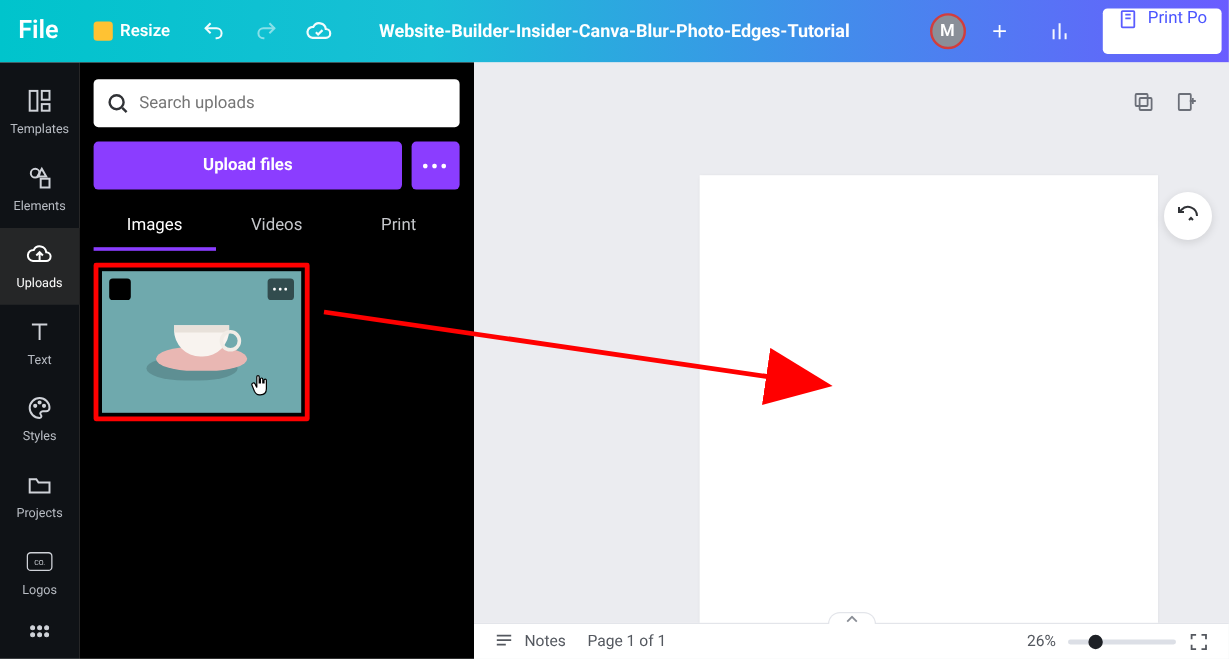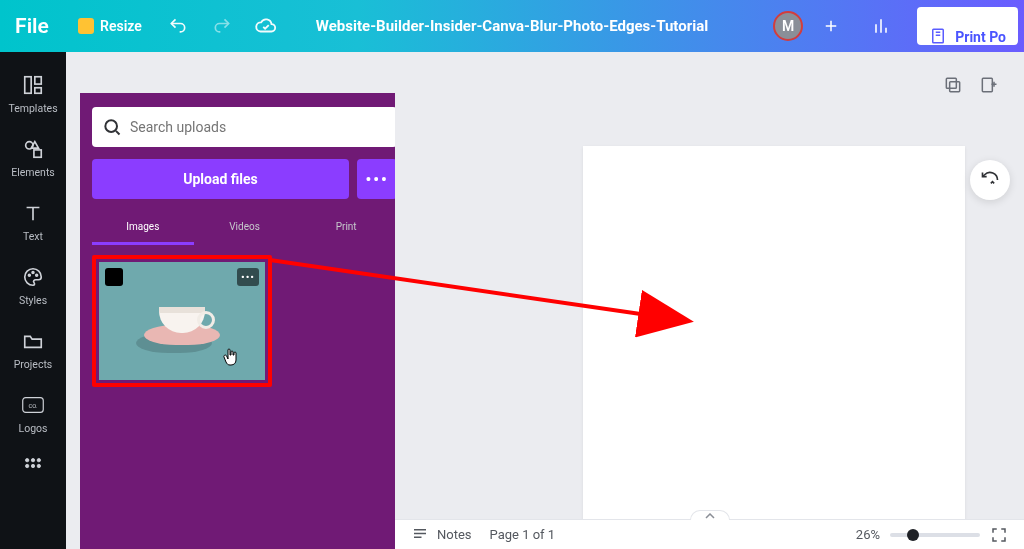--- a/index.html
+++ b/index.html
@@ -8,39 +8,39 @@
   
   .topbar { position: absolute; left:0; top:0; right:0; height:52px; background: linear-gradient(90deg,#00c4cc 0%, #19bfd6 35%, #6a5cff 100%); display:flex; align-items:center; color:#fff; }
   .topbar .file-btn { width:64px; height:52px; display:flex; align-items:center; justify-content:center; font-weight:600; font-size:21px; background:rgba(255,255,255,0); cursor:pointer;}
   .topbar .resize-btn { display:flex; align-items:center; gap:6px; font-weight:600; font-size:14px; padding:0 14px; cursor:pointer;}
   .topbar .crown { width:16px; height:16px; background:#ffc233; border-radius:3px; display:inline-block; position:relative;}
   .topbar .ibtn { width:44px; height:52px; display:flex; align-items:center; justify-content:center; cursor:pointer; opacity:.95;}
   .topbar .doc-title { position:absolute; left:50%; transform:translateX(-50%); font-size:15px; font-weight:700; white-space:nowrap;}
   .topbar .right { position:absolute; right:0; top:0; height:52px; display:flex; align-items:center; gap:14px; padding-right:6px;}
   .avatar { width:30px; height:30px; border-radius:50%; background:#8a8f98; color:#fff; display:flex; align-items:center; justify-content:center; font-size:14px; border:2px solid #d23d3d; font-weight:600;}
   .plus-btn { width:28px; height:28px; display:flex; align-items:center; justify-content:center; cursor:pointer; font-size:20px;}
-  .print-btn { height:38px; background:#fff; color:#4a54ff; border-radius:4px; display:flex; align-items:flex-end; gap:8px; padding:0 12px; font-weight:700; font-size:14px; cursor:pointer;}
+  .print-btn { height:38px; background:#fff; color:#4a54ff; border-radius:4px; display:flex; align-items:flex-start; gap:8px; padding:0 12px; font-weight:400; font-size:14px; cursor:pointer;}
 
   
   .rail { position:absolute; left:0; top:52px; bottom:0; width:66px; background:#0f1216; display:flex; flex-direction:column; align-items:center; padding-top:10px;}
   .rail-item { width:66px; height:64px; display:flex; flex-direction:column; align-items:center; justify-content:center; gap:6px; color:#b9bdc4; font-size:10.5px; cursor:pointer;}
   .rail-item.active { background:#252627; color:#fff;}
   .rail-ico { width:22px; height:22px; display:flex; align-items:center; justify-content:center;}
   .rail-ico svg { stroke:#cfd2d8; }
   .rail-item.active .rail-ico svg { stroke:#fff; }
 
   
-  .panel { position:absolute; left:80px; top:52px; width:329px; bottom:0; background:#701a75; padding:14px 12px;margin-top:41px; }
+  .panel { position:absolute; left:66px; top:52px; width:329px; bottom:0; background:#000000; padding:14px 12px; }
   .search { height:40px; background:#fff; border-radius:4px; display:flex; align-items:center; padding:0 10px; gap:8px; }
   .search input { border:none; outline:none; flex:1; font-size:14px; background:transparent; color:#333;}
   .upload-row { display:flex; gap:8px; margin-top:12px;}
   .upload-btn { flex:1; height:40px; background:#8b3dff; color:#fff; border-radius:4px; display:flex; align-items:center; justify-content:center; font-weight:700; font-size:14px; cursor:pointer;}
   .upload-more { width:40px; height:40px; background:#8b3dff; border-radius:4px; display:flex; align-items:center; justify-content:center; cursor:pointer; color:#fff; font-weight:700; letter-spacing:2px;}
   .tabs { display:flex; margin-top:14px;}
-  .tab { flex:1; text-align:center; font-size:10px; color:#c6c8cc; padding:8px 0 10px; cursor:pointer;}
+  .tab { flex:1; text-align:center; font-size:14px; color:#c6c8cc; padding:8px 0 10px; cursor:pointer;}
   .tab.active { color:#fff; border-bottom:3px solid #8b3dff;}
 
   .thumb-wrap { margin-top:10px; width:180px; border:4px solid #ff0000; padding:3px; border-radius:2px; position:relative;}
   .thumb { width:100%; height:118px; background:#6fa9ad; position:relative; cursor:pointer; overflow:hidden;}
   .thumb-check { position:absolute; left:6px; top:6px; width:18px; height:18px; background:#000; border-radius:3px;}
   .thumb-more { position:absolute; right:6px; top:6px; width:22px; height:18px; background:rgba(0,0,0,.55); border-radius:3px; color:#fff; font-size:11px; display:flex; align-items:center; justify-content:center; letter-spacing:1px;}
   .cup-saucer { position:absolute; left:50%; top:62%; transform:translate(-50%,-50%);}
   .saucer { width:76px; height:20px; background:#e9b7b3; border-radius:50%/60%; box-shadow: -8px 8px 0 0 rgba(0,0,0,.15);}
   .cup { width:46px; height:26px; background:#f8f3ef; border-radius:0 0 22px 22px; position:absolute; left:15px; top:-18px; box-shadow: inset 0 6px 0 0 #e8e1da;}
   .cup::after { content:""; position:absolute; right:-10px; top:4px; width:12px; height:12px; border:3px solid #f1ece6; border-radius:50%;}
@@ -137,20 +137,29 @@
   </div>
   <div class="rail-item">
     <span class="rail-ico">
         <svg width="22" height="22" viewBox="0 0 24 24" fill="none" stroke-width="1.8">
           <circle cx="8" cy="8" r="4"></circle>
           <rect x="13" y="13" width="8" height="8"></rect>
           <path d="M14 4l4 7h-8z"></path>
         </svg>
       </span>
     <span>Elements</span>
+  </div>
+  <div class="rail-item active">
+    <span class="rail-ico">
+        <svg width="22" height="22" viewBox="0 0 24 24" fill="none" stroke-width="1.8">
+          <path d="M18 18a4 4 0 0 0 0-8 6 6 0 0 0-11.3-2A5 5 0 0 0 6 18z"></path>
+          <path d="M12 10v7M9 13l3-3 3 3"></path>
+        </svg>
+      </span>
+    <span>Uploads</span>
   </div>
   <div class="rail-item">
     <span class="rail-ico">
         <svg width="22" height="22" viewBox="0 0 24 24" fill="none" stroke-width="1.8">
           <path d="M5 6h14M12 6v14"></path>
         </svg>
       </span>
     <span>Text</span>
   </div>
   <div class="rail-item">

